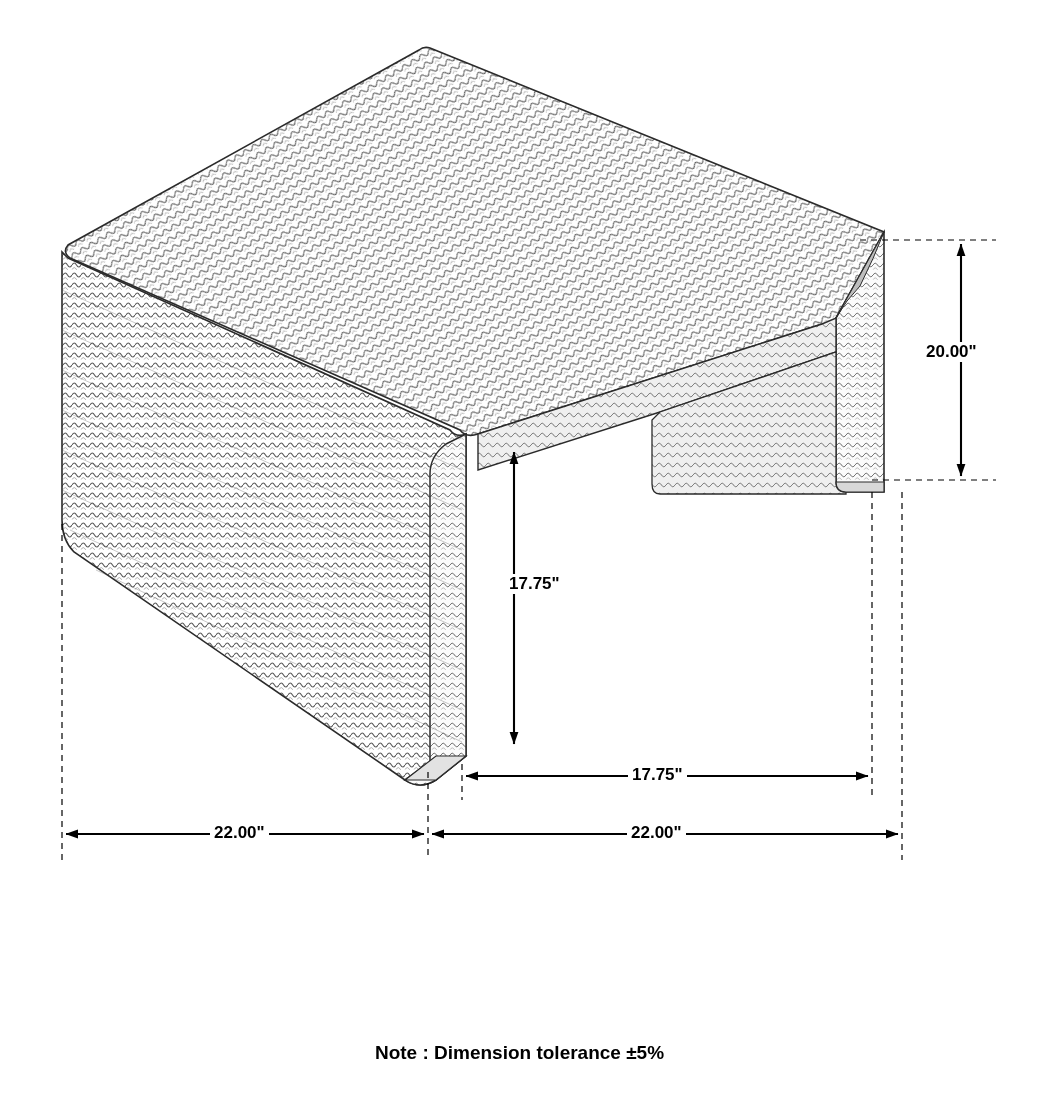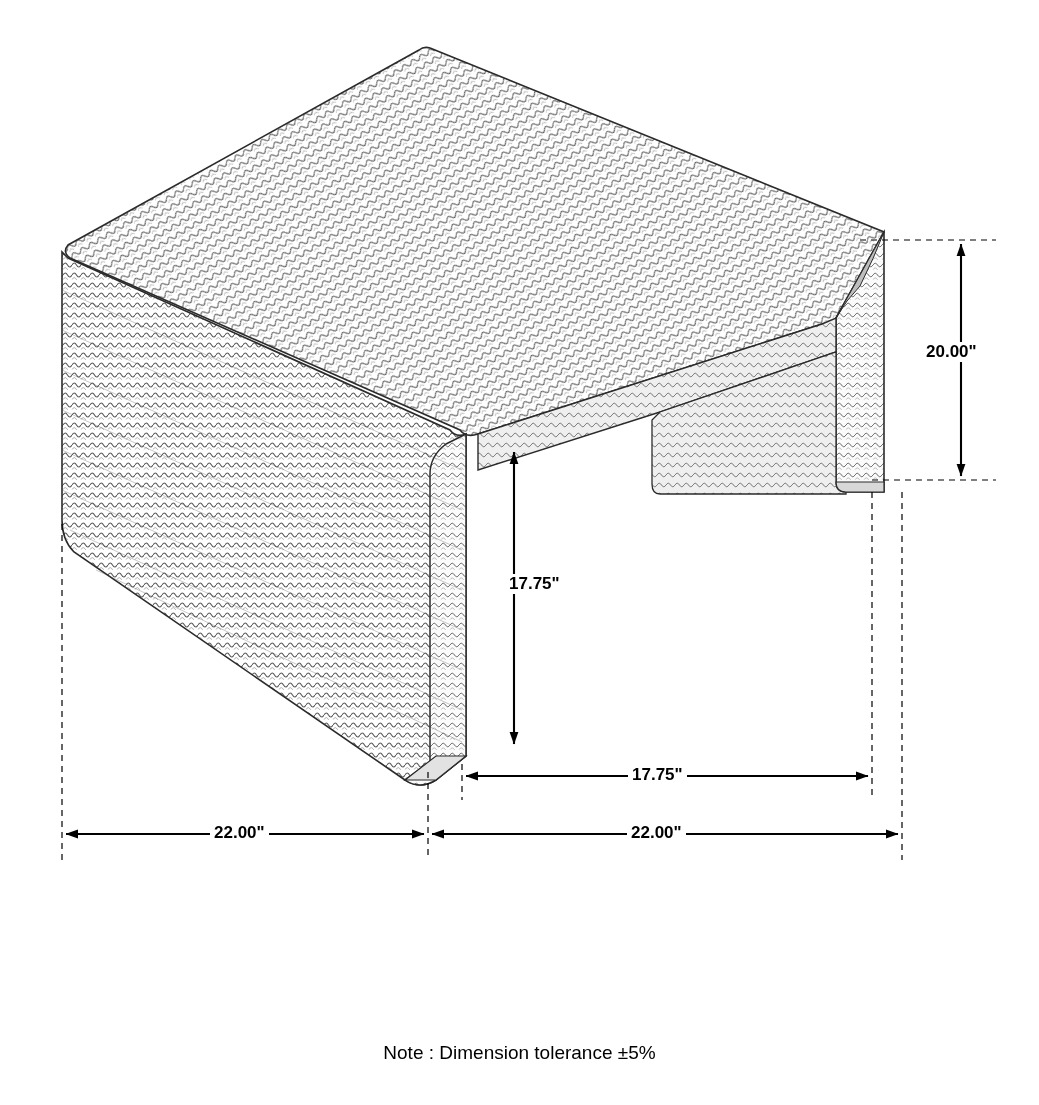--- a/index.html
+++ b/index.html
@@ -31,21 +31,21 @@
     padding: 0 4px;
     line-height: 20px;
   }
   #note {
     position: absolute;
     left: 0;
     top: 1042px;
     width: 1039px;
     text-align: center;
     font-family: "Liberation Sans", sans-serif;
-    font-weight: normal;
+    font-weight: bold;
     font-size: 19px;
     color: #000000;
   }
   svg { display: block; }
 </style>
 </head>
 <body>
 
 <div id="sheet">
 

